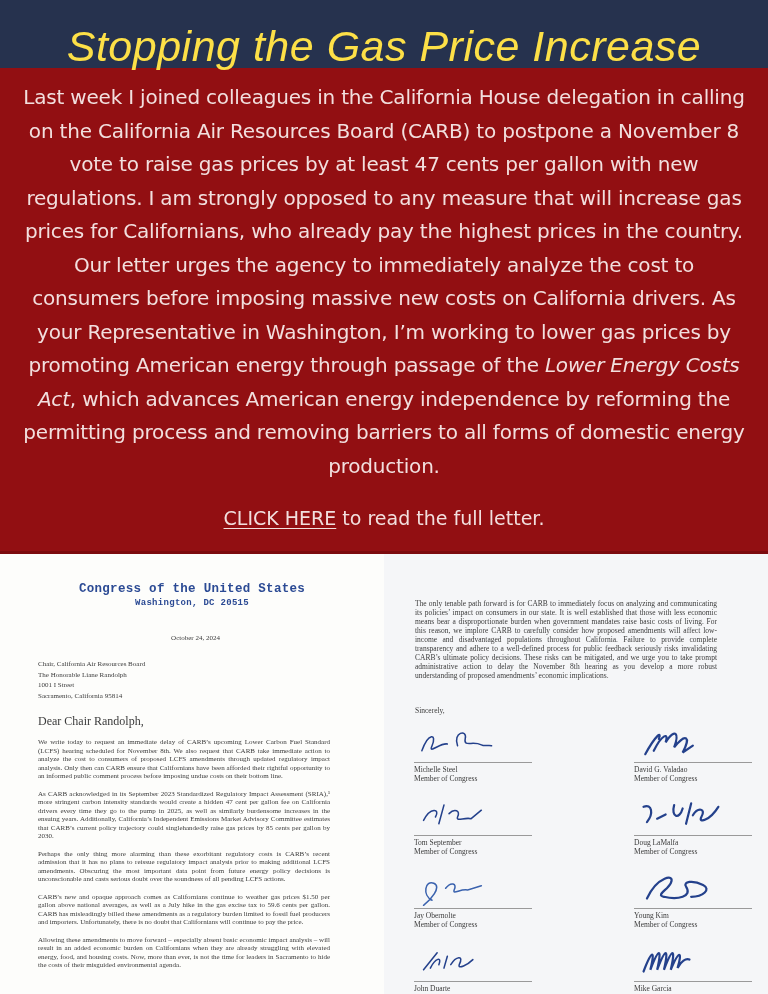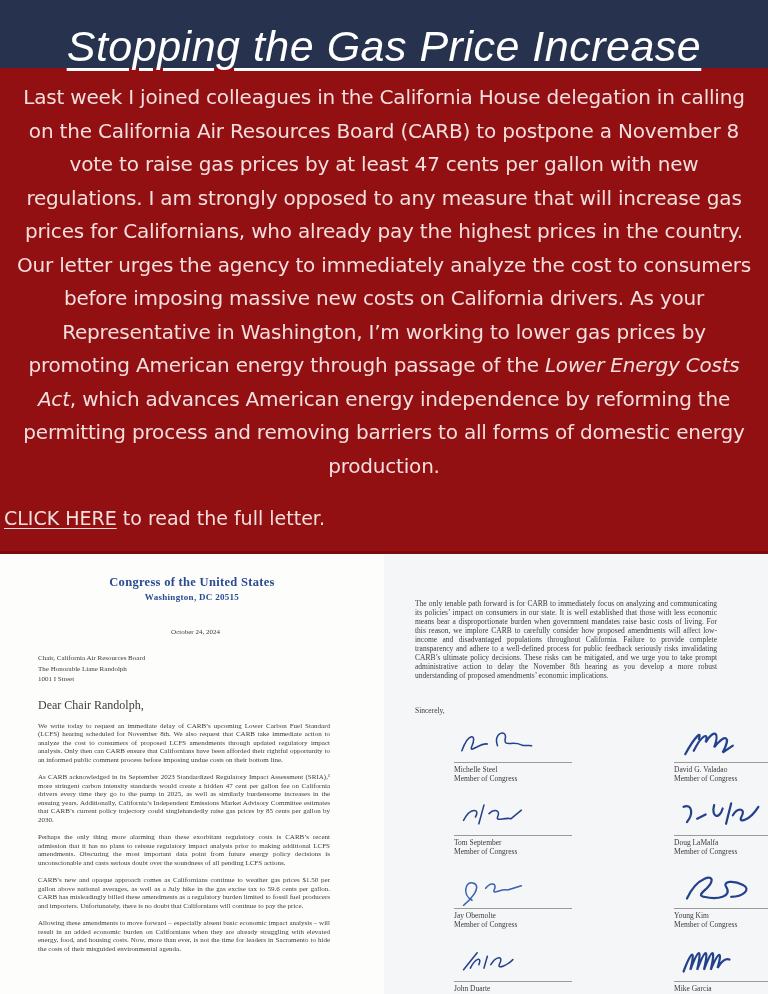--- a/index.html
+++ b/index.html
@@ -2,64 +2,64 @@
 <html><head>
 <meta charset="utf-8">
 <style>
   * { margin:0; padding:0; box-sizing:border-box; }
   html,body { width:768px; }
   body { width:768px; height:994px; overflow:hidden; background:#ffffff; font-family:"Liberation Sans", sans-serif; }
 
   
   .masthead { background:#26324e; height:68px; display:flex; align-items:center; justify-content:center; }
   .masthead-title {
-    color:#ffffff; font-family:"Liberation Sans", sans-serif; font-style:italic; font-weight:400;
+    color:#fde047; font-family:"Liberation Sans", sans-serif; font-style:italic; font-weight:400;
     font-size:43px; letter-spacing:0.5px;
-    text-decoration:underline; text-decoration-thickness:3px; text-underline-offset:7px;margin-top:24px;
+    text-decoration-thickness:3px; text-underline-offset:7px;margin-top:24px;
   }
 
   
-  .hero { background:#920f12; border-bottom:3px solid #7c0b0e; padding:13px 4px 22px; }
+  .hero { background:#920f12; border-bottom:3px solid #7c0b0e; padding:13px 22px 22px; }
   .intro {
     max-width:744px; margin:0 auto; text-align:center;
     font-family:"DejaVu Sans", sans-serif; font-size:20px; line-height:33.5px;
     color:#f2dfde; letter-spacing:-0.2px;
   }
   .intro em { font-style:italic; }
   .cta {
-    margin-top:24px; font-family:"DejaVu Sans", sans-serif;
+    margin-top:24px; text-align:center; font-family:"DejaVu Sans", sans-serif;
     font-size:19px; color:#f2dfde;
   }
   .cta a { color:#f2dfde; text-decoration:underline; text-underline-offset:3px; cursor:pointer; }
 
   
   .pages { display:flex; height:482px; background:#ffffff; }
   .page { width:384px; position:relative; font-family:"Liberation Serif", serif; color:#3b3b3b; }
   .page1 { background:#fdfdfb; }
   .page2 { background:#f5f6f8; }
 
-  .letterhead { text-align:center; margin-top:21px; color:#2b4a94; font-family:Liberation Serif, serif; }
+  .letterhead { text-align:center; margin-top:28px; color:#2b4a94; font-family:Liberation Mono, monospace; }
   .lh1 { font-size:12.5px; font-weight:bold; letter-spacing:0.3px; }
   .lh2 { font-size:9px; font-weight:bold; margin-top:2px; letter-spacing:0.3px; }
 
   .letter-date { text-align:center; margin-top:26px; font-size:7px;padding-left:7px; }
   .address { margin:17px 0 0 38px; font-size:7px; line-height:10.5px; }
   .salutation { margin:13px 0 0 38px; font-size:12px; }
 
   .body-col { margin:0 54px 12px 38px; }
   .body-col p { font-size:7px; line-height:8.5px; text-align:justify; margin-top:9px; }
 
   .p2-body { margin:45px 51px 0 31px; font-size:7.5px; line-height:9px; text-align:justify; }
   .closing { margin:26px 0 12px 31px; font-size:7.5px; }
 
   .sig-grid {
     margin:8px 0 0 30px;
     display:grid; grid-template-columns:150px 150px; column-gap:70px; row-gap:15px;
   }
-  .sig-cell { height:58px;margin-left:40px; }
+  .sig-cell { height:58px; }
   .sig-draw { width:118px; padding-bottom:1px; border-bottom:1px solid #9a9a9a; }
   .sig-draw svg { display:block; }
   .sig-name { font-size:7.5px; margin-top:2px; color:#3b3b3b; }
   .sig-title { font-size:7.5px; color:#3b3b3b; }
 </style>
 </head>
 <body>
 
 <div class="masthead">
   <span class="masthead-title">Stopping the Gas Price Increase</span>
@@ -75,20 +75,21 @@
   <div class="page page1">
     <div class="letterhead">
       <div class="lh1">Congress of the United States</div>
       <div class="lh2">Washington, DC 20515</div>
     </div>
     <div class="letter-date">October 24, 2024</div>
     <div class="address">
       <div>Chair, California Air Resources Board</div>
       <div>The Honorable Liane Randolph</div>
       <div>1001 I Street</div>
+      <div>Sacramento, California 95814</div>
     </div>
     <div class="salutation">Dear Chair Randolph,</div>
     <div class="body-col">
       <p>We write today to request an immediate delay of CARB’s upcoming Lower Carbon Fuel Standard (LCFS) hearing scheduled for November 8th. We also request that CARB take immediate action to analyze the cost to consumers of proposed LCFS amendments through updated regulatory impact analysis. Only then can CARB ensure that Californians have been afforded their rightful opportunity to an informed public comment process before imposing undue costs on their bottom line.</p>
       <p>As CARB acknowledged in its September 2023 Standardized Regulatory Impact Assessment (SRIA),¹ more stringent carbon intensity standards would create a hidden 47 cent per gallon fee on California drivers every time they go to the pump in 2025, as well as similarly burdensome increases in the ensuing years. Additionally, California’s Independent Emissions Market Advisory Committee estimates that CARB’s current policy trajectory could singlehandedly raise gas prices by 85 cents per gallon by 2030.</p>
       <p>Perhaps the only thing more alarming than these exorbitant regulatory costs is CARB’s recent admission that it has no plans to reissue regulatory impact analysis prior to making additional LCFS amendments. Obscuring the most important data point from future energy policy decisions is unconscionable and casts serious doubt over the soundness of all pending LCFS actions.</p>
       <p>CARB’s new and opaque approach comes as Californians continue to weather gas prices $1.50 per gallon above national averages, as well as a July hike in the gas excise tax to 59.6 cents per gallon. CARB has misleadingly billed these amendments as a regulatory burden limited to fossil fuel producers and importers. Unfortunately, there is no doubt that Californians will continue to pay the price.</p>
       <p>Allowing these amendments to move forward – especially absent basic economic impact analysis – will result in an added economic burden on Californians when they are already struggling with elevated energy, food, and housing costs. Now, more than ever, is not the time for leaders in Sacramento to hide the costs of their misguided environmental agenda.</p>
     </div>
 

